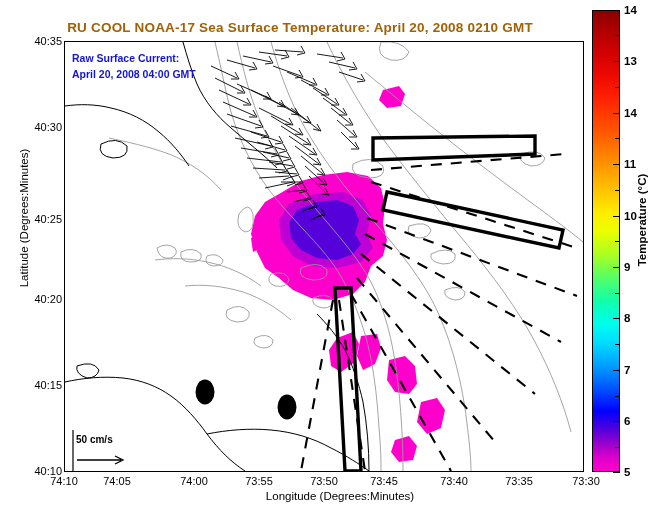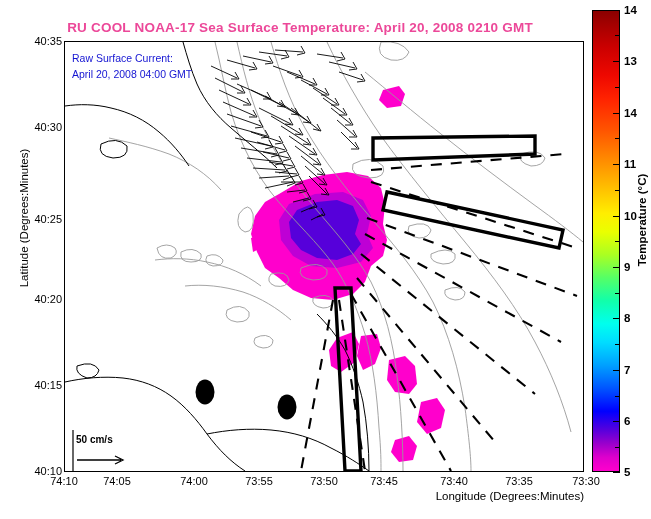--- a/index.html
+++ b/index.html
@@ -1,41 +1,41 @@
 <!DOCTYPE html>
 <html><head>
 <meta charset="utf-8">
 <style>
   html,body{margin:0;padding:0;background:#ffffff;}
   body{width:651px;height:519px;position:relative;overflow:hidden;
        font-family:"Liberation Sans",sans-serif;}
   #stage{position:absolute;left:0;top:0;width:651px;height:519px;}
 
   .title{position:absolute;left:0;top:20px;width:600px;text-align:center;
-         font-size:13.5px;font-weight:bold;color:#ec4899;letter-spacing:.2px;}
+         font-size:13.5px;font-weight:bold;color:#a16207;letter-spacing:.2px;}
 
   
   #plot{position:absolute;left:64px;top:41px;width:520px;height:431px;
         border:1.3px solid #000;box-sizing:border-box;overflow:hidden;background:#fff;}
   #plotsvg{position:absolute;left:0;top:0;}
 
   
   .ytick{position:absolute;right:589px;font-size:11px;color:#000;text-align:right;
          transform:translateY(-50%);white-space:nowrap;}
   .xtick{position:absolute;top:475px;font-size:11px;color:#000;
          transform:translateX(-50%);white-space:nowrap;}
-  .xlabel{position:absolute;left:64px;top:490px;width:520px;text-align:right;
+  .xlabel{position:absolute;left:80px;top:490px;width:520px;text-align:center;
           font-size:11.5px;color:#000;}
   .ylabel{position:absolute;left:-86px;top:212px;width:220px;text-align:center;
           font-size:11.5px;color:#000;transform:rotate(-90deg);}
 
   .tickmark{position:absolute;background:#000;}
 
   
-  .annot{position:absolute;font-size:10.5px;color:#1414d2;white-space:nowrap;line-height:13px;}
+  .annot{position:absolute;font-size:10.5px;color:#1414d2;white-space:nowrap;line-height:13px;font-weight:bold;}
   .scalelbl{position:absolute;font-size:10px;color:#000;white-space:nowrap;font-weight:bold;}
 
   
   #cbar{position:absolute;left:592px;top:10px;width:28px;height:462px;
         border:1.2px solid #000;box-sizing:border-box;}
   #cbarfill{position:absolute;left:0;top:0;width:100%;height:100%;
      background:linear-gradient(to bottom,
        #8b0000 0%, #a50000 3%, #cc0000 8%, #ee0800 14%, #ff2200 19%,
        #ff5500 26%, #ff8800 32%, #ffbb00 38%, #ffee00 44%, #eaff00 48%,
        #aaff22 53%, #55ff66 58%, #11ffaa 63%, #00ffee 68%, #00ddff 72%,

